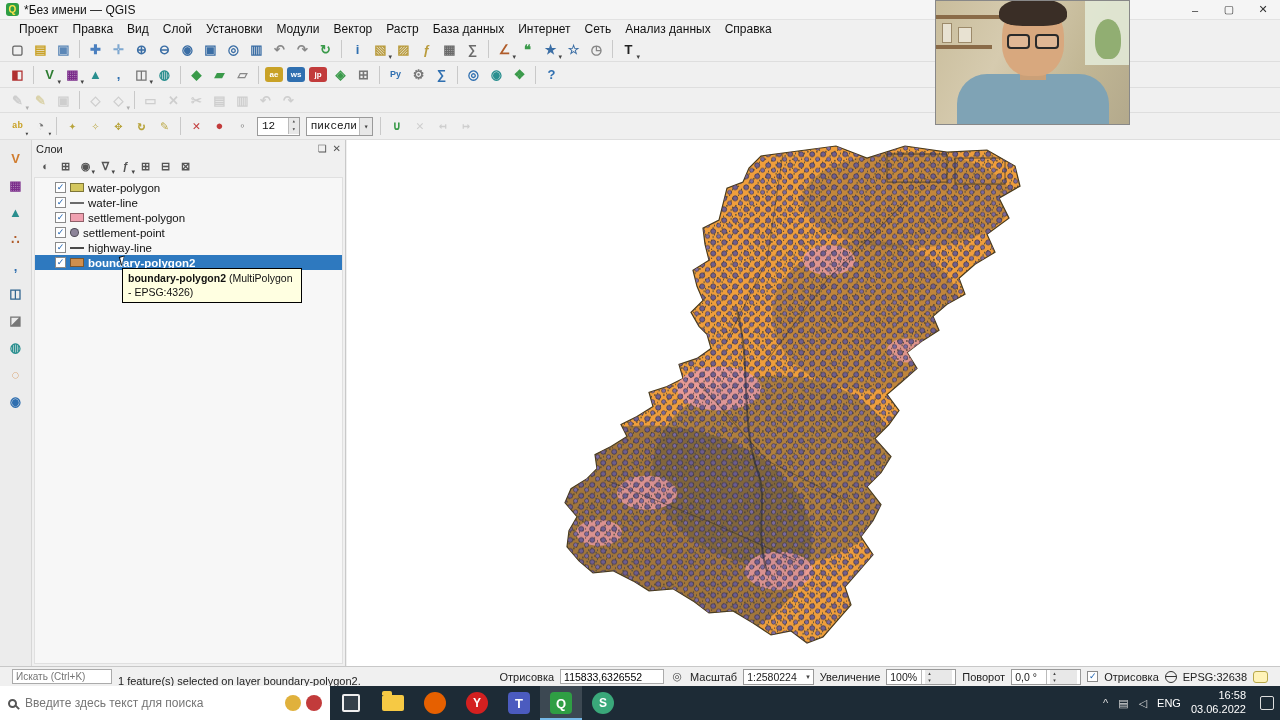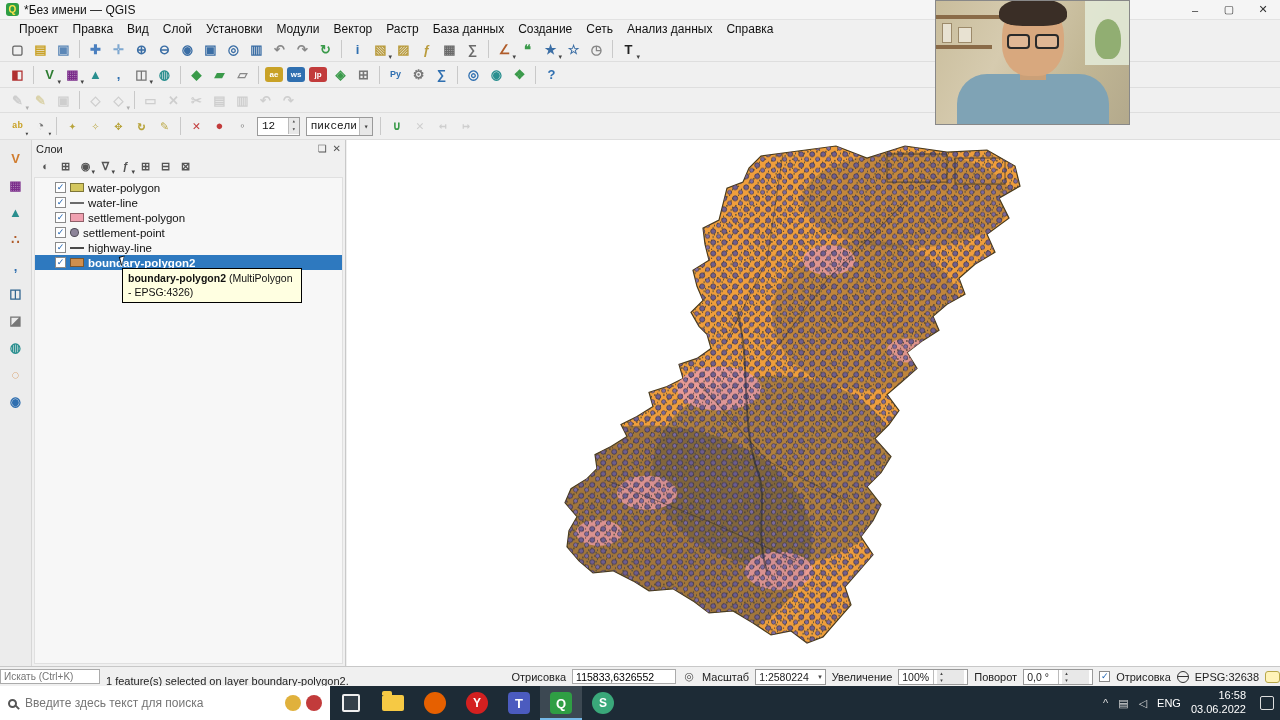--- a/index.html
+++ b/index.html
@@ -80,21 +80,21 @@
   .wc-window { position:absolute; right:0; top:0; width:44px; height:64px; background:#e4ecda; opacity:.85; }
   .wc-plant { position:absolute; right:8px; top:18px; width:26px; height:40px; background:#7da05a; border-radius:50% 50% 40% 40%; opacity:.8; }
   .wc-body { position:absolute; bottom:-8px; left:50%; transform:translateX(-50%); width:152px; height:58px; background:#7fa3b5; border-radius:30px 30px 0 0; }
   .wc-neck { position:absolute; bottom:44px; left:50%; transform:translateX(-50%); width:26px; height:14px; background:#caa078; }
   .wc-head { position:absolute; bottom:48px; left:50%; transform:translateX(-50%); width:62px; height:74px; background:#d8a87e; border-radius:46% 46% 42% 42%; }
   .wc-hair { position:absolute; top:-4px; left:-3px; right:-3px; height:28px; background:#3a2e26; border-radius:50% 50% 35% 35%; }
   .wc-glasses { position:absolute; top:32px; left:5px; right:5px; height:15px; display:flex; gap:5px; }
   .wc-lens { flex:1; border:2px solid #2a2a2a; border-radius:4px; background:rgba(255,255,255,.18); }
 
   
-  #statusbar { position:absolute; left:0; top:666px; width:1280px; height:20px; background:#f0f0f0; border-top:1px solid #c8c8c8; display:flex; align-items:center; font-size:11px; color:#222; padding:0 0; gap:6px; }
+  #statusbar { position:absolute; left:0; top:666px; width:1280px; height:20px; background:#f0f0f0; border-top:1px solid #c8c8c8; display:flex; align-items:center; font-size:11px; color:#222; padding:0 12px; gap:6px; }
   #status-search { width:100px; height:15px; border:1px solid #ababab; background:#fff; font-size:10px; padding:0 3px; color:#333; }
   #status-msg { white-space:nowrap;margin-top:8px; }
   .grow { flex:1; }
   .sb-label { white-space:nowrap; }
   #coord-input { width:104px; height:15px; border:1px solid #ababab; font-size:10.5px; padding:0 3px; }
   .sb-ico { width:14px; height:14px; display:flex; align-items:center; justify-content:center; font-size:11px; color:#444; }
   .sb-spin { display:flex; align-items:center; height:16px; background:#fff; border:1px solid #9a9a9a; }
   .sb-spin span { font-size:10.5px; padding:0 3px; min-width:34px; }
   .sb-spin .spin-btns i { font-size:5px; line-height:5px; }
   .sb-combo { display:flex; align-items:center; height:16px; background:#fff; border:1px solid #9a9a9a; padding-left:3px; }
@@ -144,21 +144,21 @@
   <div id="menubar">
       <span class="menu-item">Проект</span>
       <span class="menu-item">Правка</span>
       <span class="menu-item">Вид</span>
       <span class="menu-item">Слой</span>
       <span class="menu-item">Установки</span>
       <span class="menu-item">Модули</span>
       <span class="menu-item">Вектор</span>
       <span class="menu-item">Растр</span>
       <span class="menu-item">База данных</span>
-      <span class="menu-item">Создание</span>
+      <span class="menu-item">Интернет</span>
       <span class="menu-item">Сеть</span>
       <span class="menu-item">Анализ данных</span>
       <span class="menu-item">Справка</span>
     </div>
 
   <div id="tb1" class="toolbar">
       <div class="tbtn">
         <span class="g" style="color: rgb(102, 102, 102);">▢</span>
       </div>
       <div class="tbtn">

